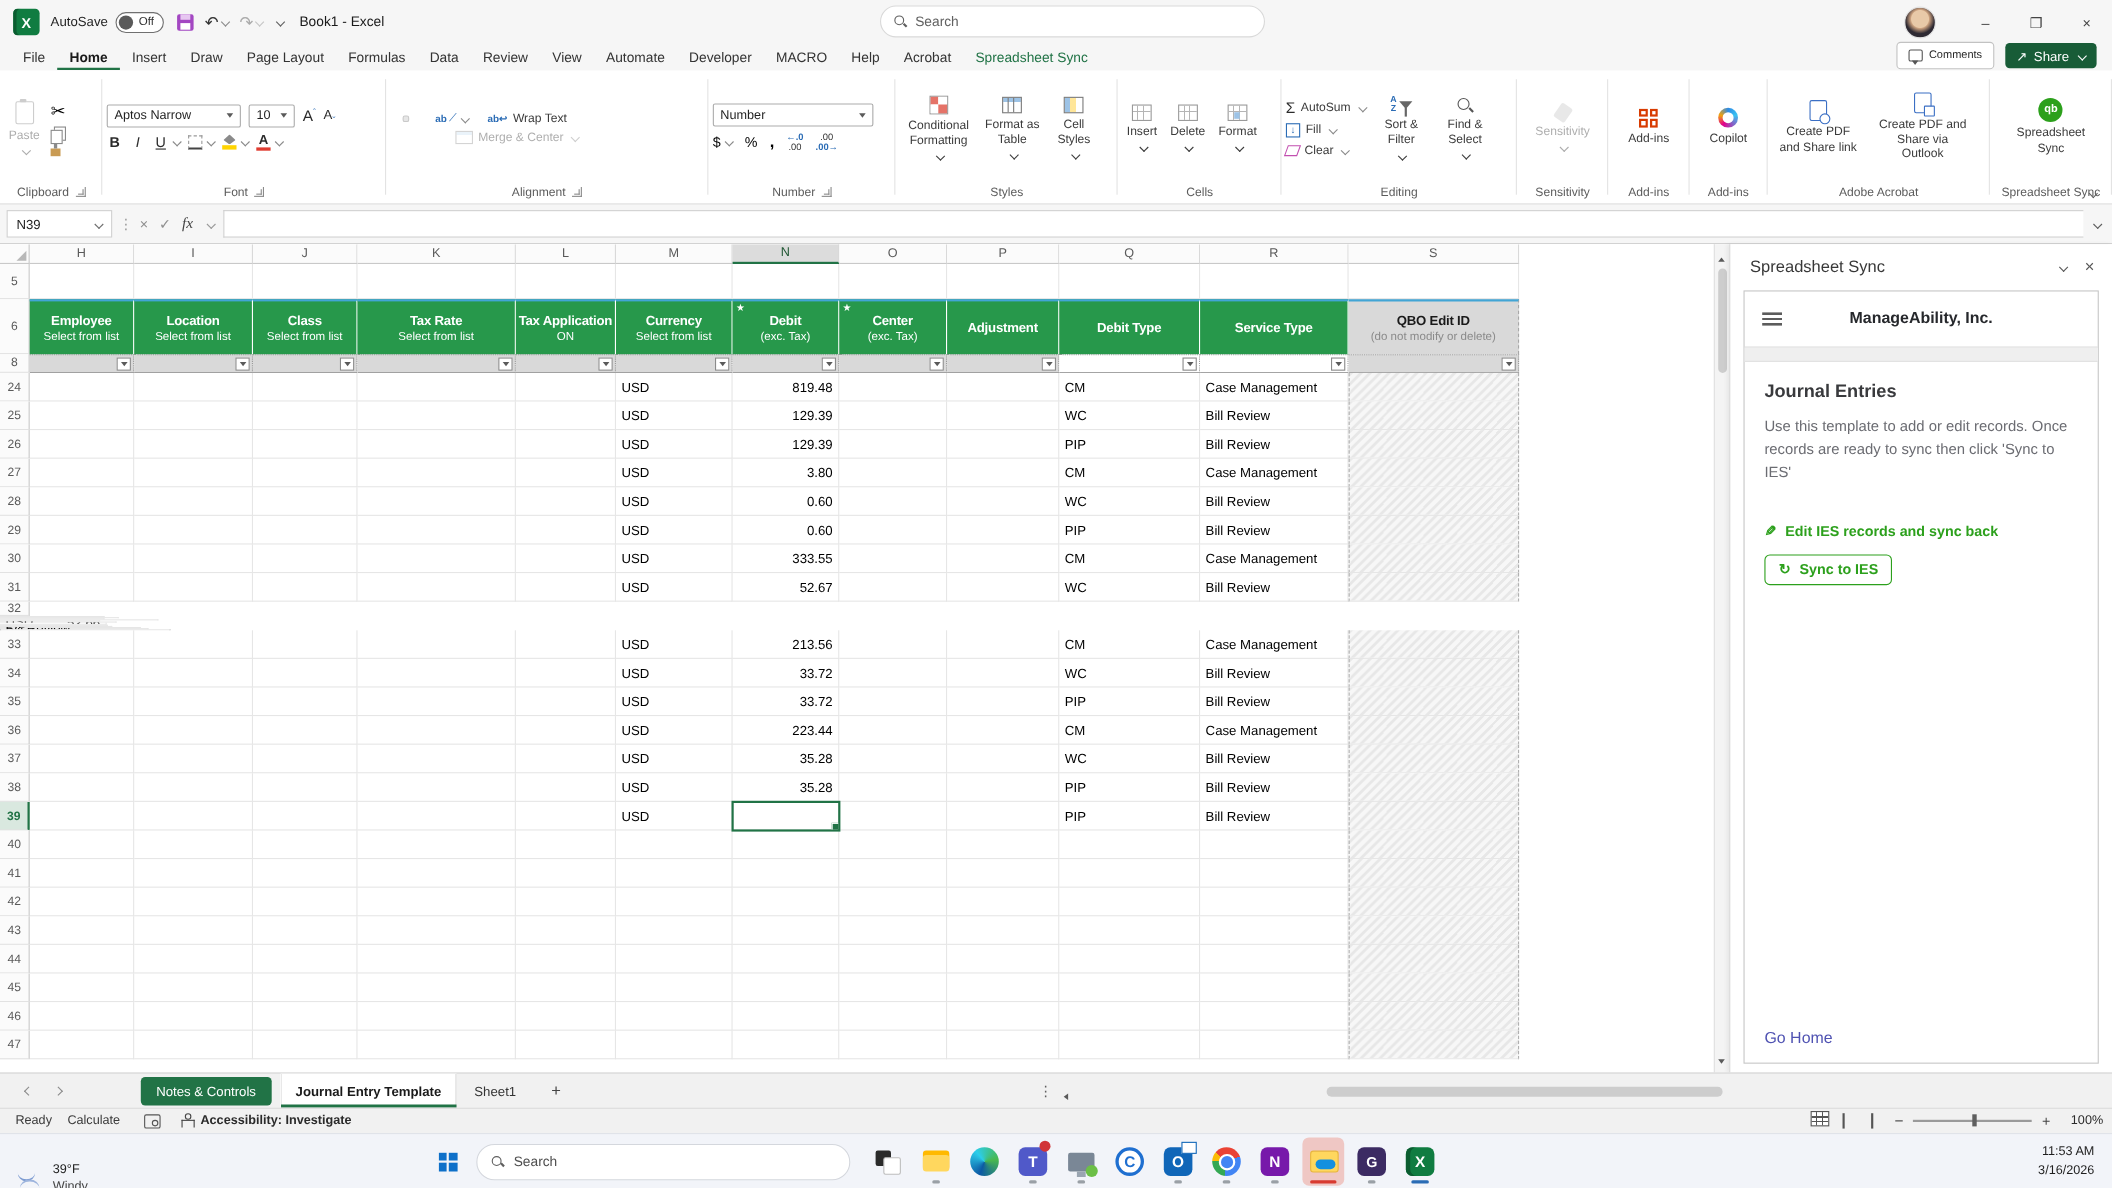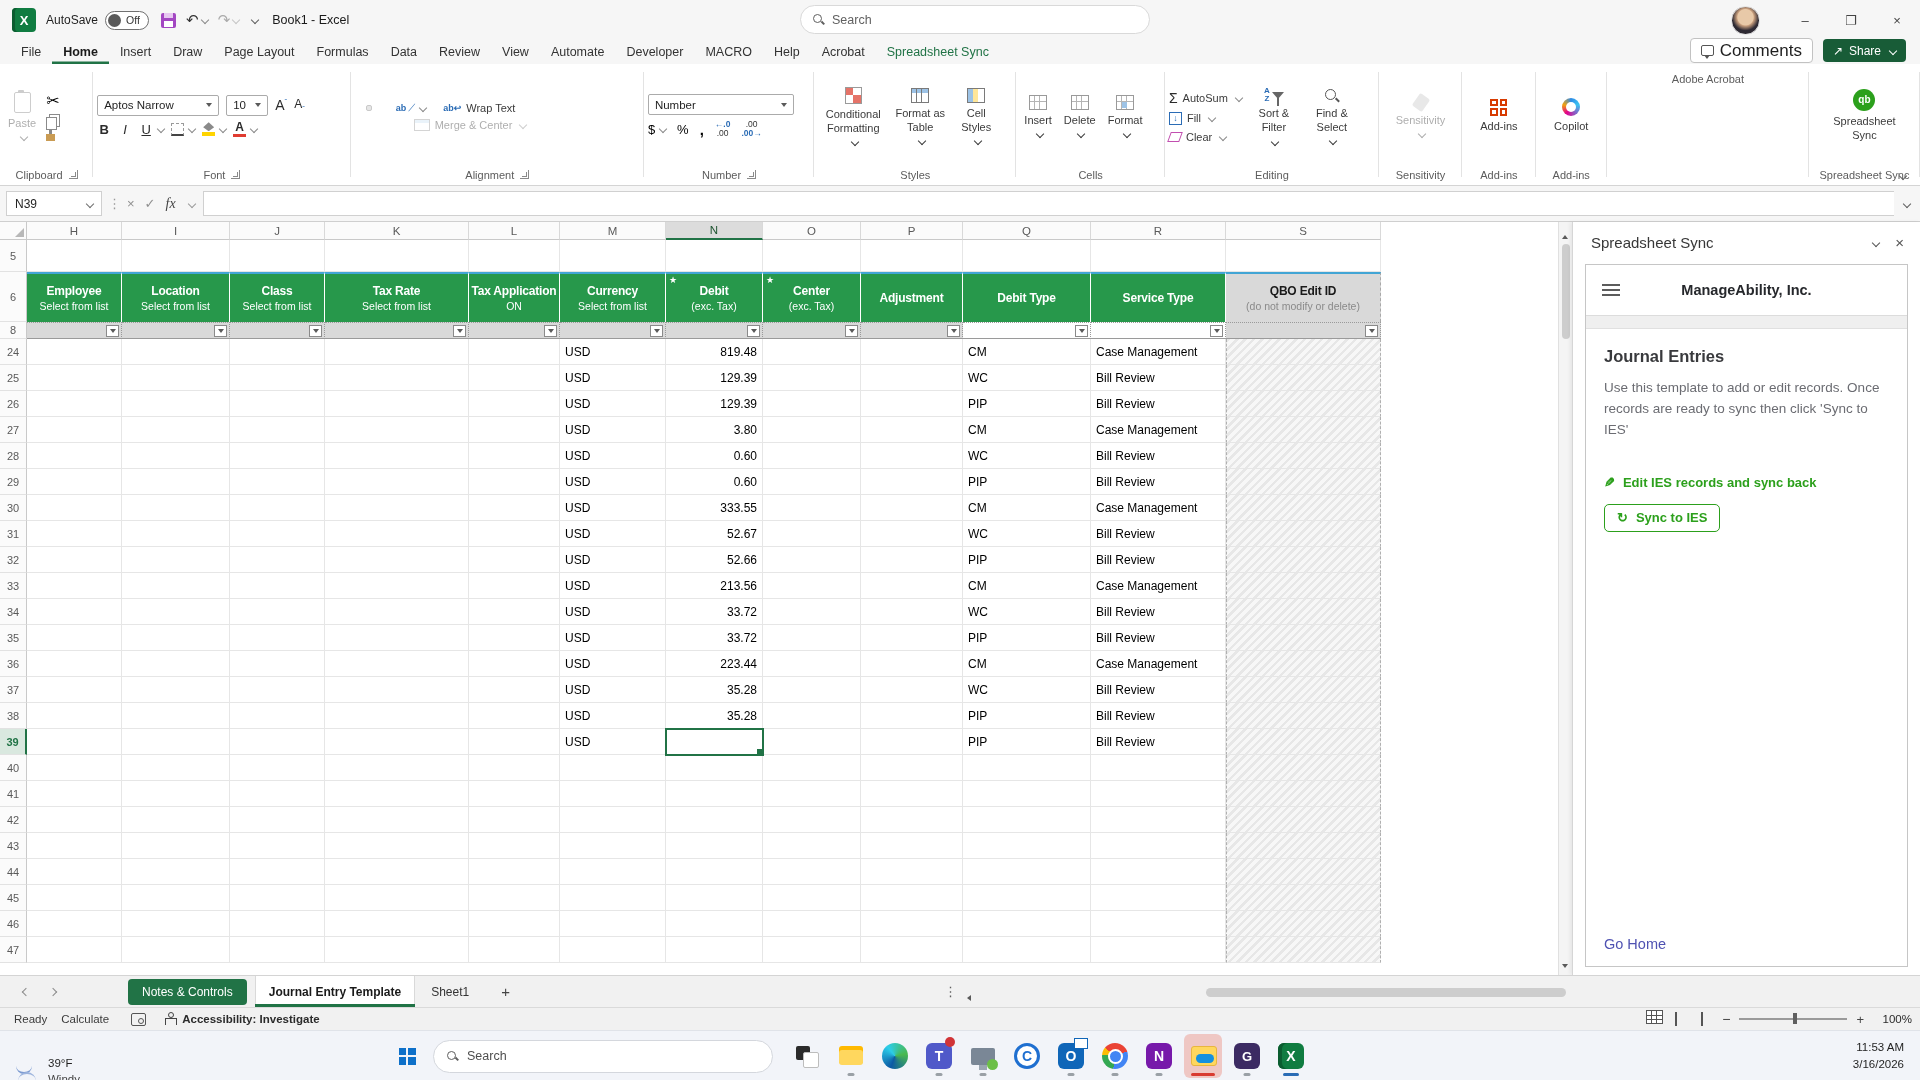--- a/index.html
+++ b/index.html
@@ -34,21 +34,21 @@
   .tb-right{position:absolute;right:0;top:0;height:40px;display:flex;align-items:center;}
   .avatar{width:27px;height:27px;border-radius:50%;background:radial-gradient(circle at 50% 38%, #e8c9a8 0 36%, #caa07e 40%, #2e2a33 62%);margin-right:22px;border:1px solid #e2e2e2;}
   .winbtn{width:46px;height:40px;display:flex;align-items:center;justify-content:center;color:#444;font-size:13px;}
 
   
   .tabrow{position:absolute;left:0;top:40px;width:1920px;height:24px;background:#f6f6f6;display:flex;align-items:flex-end;}
   .rtab{padding:3px 11px 5px;font-size:12.5px;color:#333;white-space:nowrap;}
   .rtab.active{color:#1a1a1a;font-weight:bold;box-shadow:inset 0 -2.5px 0 #217346;}
   .rtab.accent{color:#217346;}
   .tabrow-right{position:absolute;right:14px;bottom:1px;display:flex;gap:10px;align-items:center;}
-  .comments-btn{height:23px;border:1px solid #c2c2c2;border-radius:4px;background:#fff;display:flex;align-items:center;gap:6px;padding:0 10px;font-size:17px;color:#1f1f1f;}
+  .comments-btn{height:23px;border:1px solid #c2c2c2;border-radius:4px;background:#fff;display:flex;align-items:center;gap:6px;padding:0 10px;font-size:10px;color:#1f1f1f;}
   .bubble{width:11px;height:9px;border:1.3px solid #555;border-radius:2px;position:relative;}
   .bubble::after{content:"";position:absolute;left:2px;bottom:-4px;border-left:3px solid transparent;border-right:3px solid transparent;border-top:4px solid #555;}
   .share-btn{height:23px;border-radius:4px;background:#185c37;color:#fff;display:flex;align-items:center;gap:6px;padding:0 10px;font-size:12px;}
 
   
   .ribbon{position:absolute;left:0;top:64px;width:1920px;height:122px;background:#fff;border-bottom:1px solid #d4d4d4;display:flex;box-sizing:border-box;}
   .grp{display:flex;flex-direction:column;padding:4px 4px 0;position:relative;}
   .grp::after{content:"";position:absolute;right:0;top:8px;bottom:8px;width:1px;background:#e3e3e3;}
   .grp-body{flex:1;display:flex;align-items:center;gap:6px;}
   .grp-foot{height:21px;display:flex;align-items:center;justify-content:center;font-size:11px;color:#5c5c5c;gap:6px;}
@@ -574,20 +574,30 @@
           <span class="copilot-ic"></span>
           <span class="lbl">Copilot</span>
         </div>
       </div>
       <div class="grp-foot">
           <span>Add-ins</span>
         </div>
     </div>
 
     <div class="grp" style="width:196px">
+      <div class="grp-body" style="gap:6px">
+        <div class="bigbtn">
+          <span class="pdf-ic"></span>
+          <span class="lbl" style="width:76px">Create PDF and Share link</span>
+        </div>
+        <div class="bigbtn">
+          <span class="pdf-ic mail"></span>
+          <span class="lbl" style="width:86px">Create PDF and Share via Outlook</span>
+        </div>
+      </div>
       <div class="grp-foot">
           <span>Adobe Acrobat</span>
         </div>
     </div>
 
     <div class="grp" style="width:104px">
       <div class="grp-body" style="justify-content:center">
         <div class="bigbtn">
           <span class="qb-ic">qb</span>
           <span class="lbl" style="width:70px">Spreadsheet Sync</span>
@@ -875,21 +885,21 @@
           <div class="c" style="width: 144px;"></div>
           <div class="c" style="width: 91px;"></div>
           <div class="c txt" style="width: 106px;">USD</div>
           <div class="c num" style="width: 97px;">52.67</div>
           <div class="c" style="width: 98px;"></div>
           <div class="c" style="width: 102px;"></div>
           <div class="c txt" style="width: 128px;">WC</div>
           <div class="c txt" style="width: 135px;">Bill Review</div>
           <div class="c hatch" style="width: 155px;"></div>
         </div>
-        <div class="grow" style="height: 26px;">
+        <div class="grow" style="height: 26px; flex-direction: column;">
           <div class="rowhdr">32</div>
           <div class="c" style="width: 95px;"></div>
           <div class="c" style="width: 108px;"></div>
           <div class="c" style="width: 95px;"></div>
           <div class="c" style="width: 144px;"></div>
           <div class="c" style="width: 91px;"></div>
           <div class="c txt" style="width: 106px;">USD</div>
           <div class="c num" style="width: 97px;">52.66</div>
           <div class="c" style="width: 98px;"></div>
           <div class="c" style="width: 102px;"></div>

